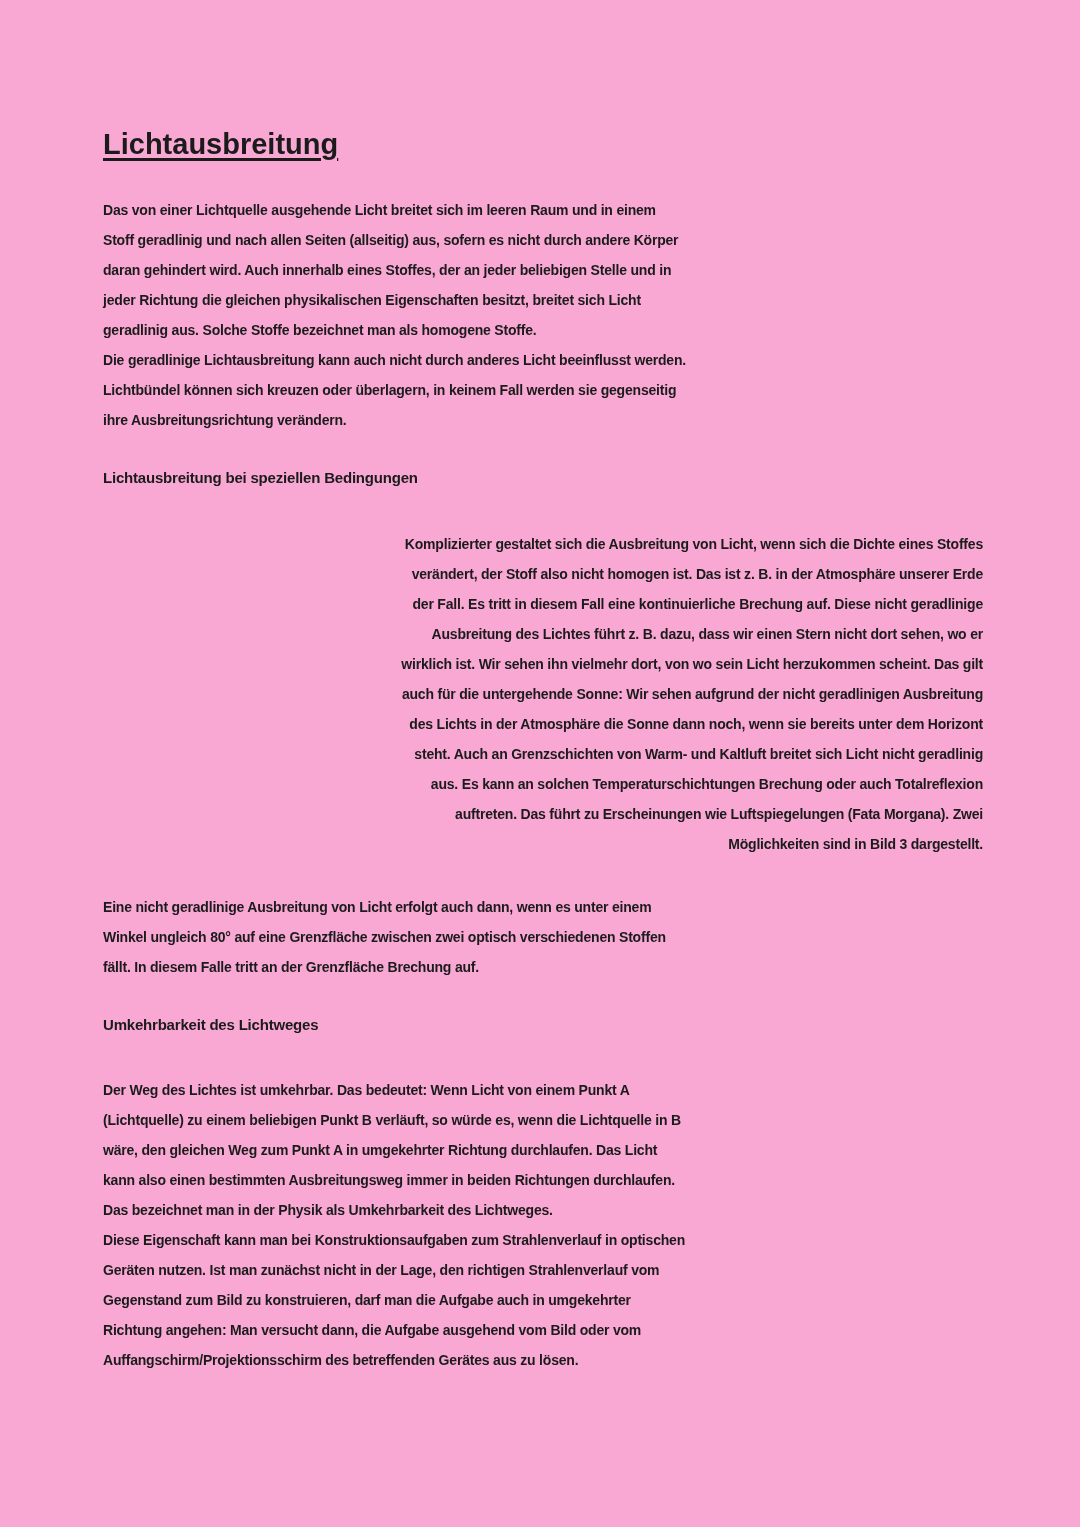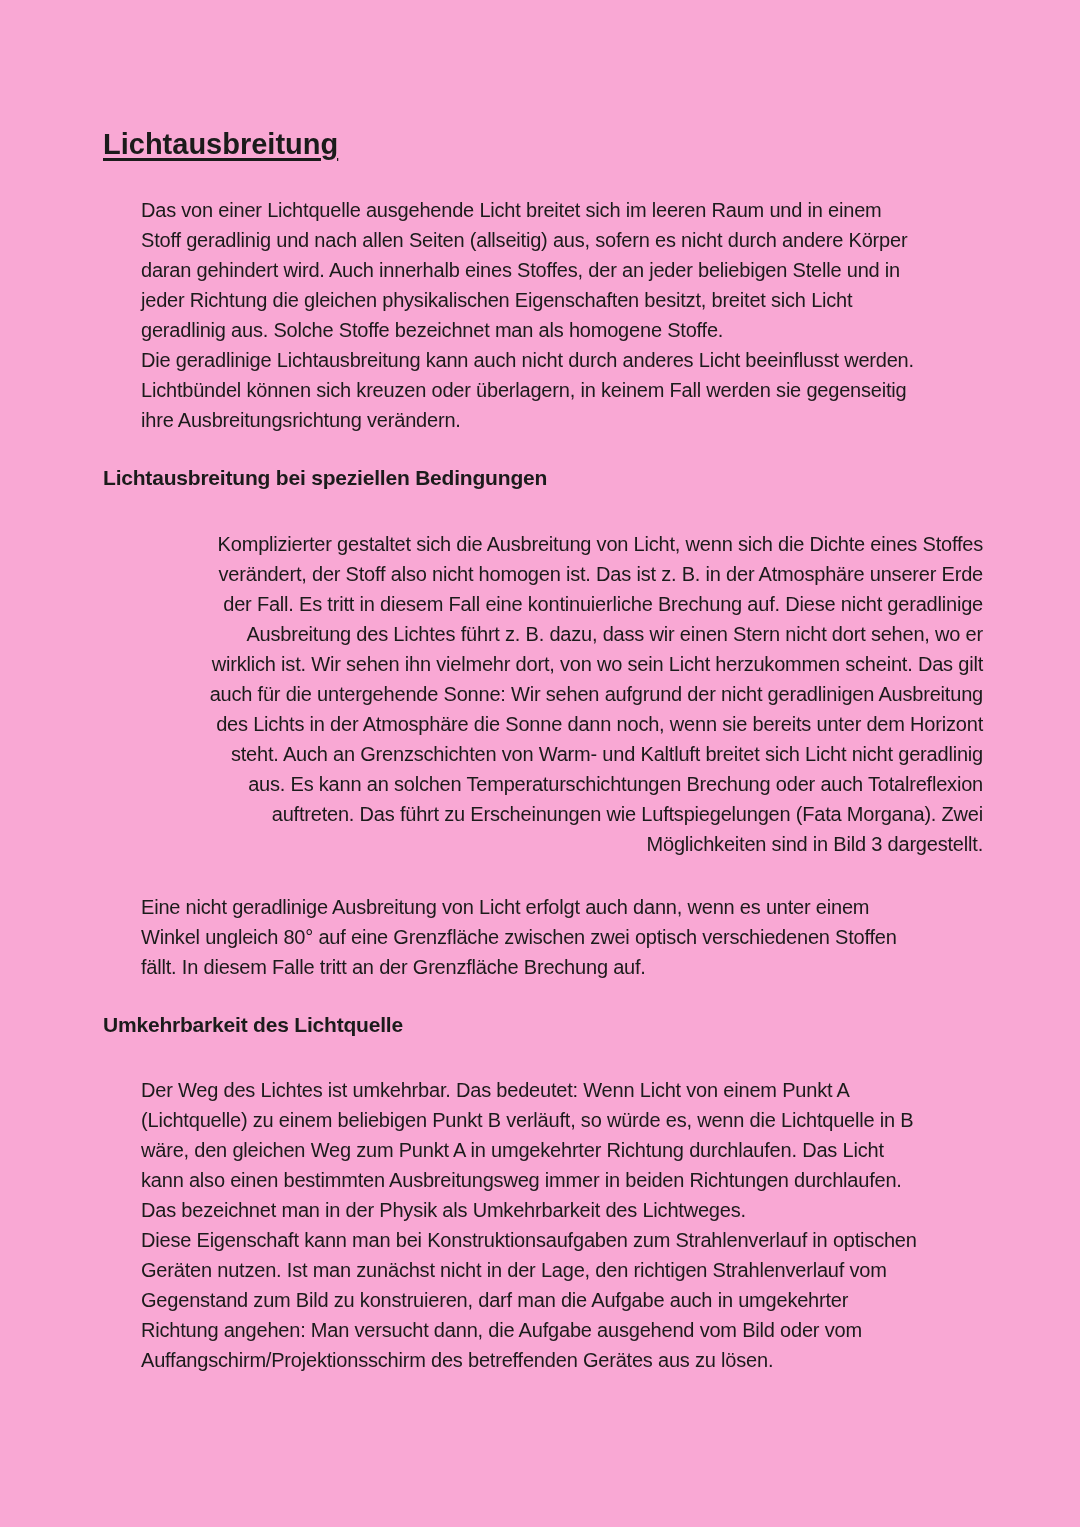--- a/index.html
+++ b/index.html
@@ -29,29 +29,28 @@
     font-weight: bold;
     letter-spacing: 0;
     text-decoration: underline;
     text-decoration-thickness: 3px;
     text-underline-offset: 4px;
   }
   .doc-block {
     margin: 0;
   }
   .doc-paragraph {
-    font-size: 20px;
+    font-size: 14px;
     line-height: 30px;
-    font-weight: 400;
+    font-weight: 700;
     letter-spacing: -0.2px;
     white-space: pre-line;
-    margin-left: 38px;
   }
   .doc-heading {
-    font-size: 21px;
+    font-size: 15px;
     line-height: 30px;
     font-weight: bold;
     letter-spacing: -0.2px;
   }
   
   #blocks > .doc-block:nth-child(1) { margin-top: 32px; }  
   #blocks > .doc-block:nth-child(2) { margin-top: 28px; }  
   #blocks > .doc-block:nth-child(3) { margin-top: 36px; text-align: right; }  
   #blocks > .doc-block:nth-child(4) { margin-top: 33px; }  
   #blocks > .doc-block:nth-child(5) { margin-top: 28px; }  
@@ -80,21 +79,21 @@
 wirklich ist. Wir sehen ihn vielmehr dort, von wo sein Licht herzukommen scheint. Das gilt
 auch für die untergehende Sonne: Wir sehen aufgrund der nicht geradlinigen Ausbreitung
 des Lichts in der Atmosphäre die Sonne dann noch, wenn sie bereits unter dem Horizont
 steht. Auch an Grenzschichten von Warm- und Kaltluft breitet sich Licht nicht geradlinig
 aus. Es kann an solchen Temperaturschichtungen Brechung oder auch Totalreflexion
 auftreten. Das führt zu Erscheinungen wie Luftspiegelungen (Fata Morgana). Zwei
 Möglichkeiten sind in Bild 3 dargestellt.</p>
         <p class="doc-block doc-paragraph">Eine nicht geradlinige Ausbreitung von Licht erfolgt auch dann, wenn es unter einem
 Winkel ungleich 80° auf eine Grenzfläche zwischen zwei optisch verschiedenen Stoffen
 fällt. In diesem Falle tritt an der Grenzfläche Brechung auf.</p>
-        <h2 class="doc-block doc-heading">Umkehrbarkeit des Lichtquelle</h2>
+        <h2 class="doc-block doc-heading">Umkehrbarkeit des Lichtweges</h2>
         <p class="doc-block doc-paragraph">Der Weg des Lichtes ist umkehrbar. Das bedeutet: Wenn Licht von einem Punkt A
 (Lichtquelle) zu einem beliebigen Punkt B verläuft, so würde es, wenn die Lichtquelle in B
 wäre, den gleichen Weg zum Punkt A in umgekehrter Richtung durchlaufen. Das Licht
 kann also einen bestimmten Ausbreitungsweg immer in beiden Richtungen durchlaufen.
 Das bezeichnet man in der Physik als Umkehrbarkeit des Lichtweges.
 Diese Eigenschaft kann man bei Konstruktionsaufgaben zum Strahlenverlauf in optischen
 Geräten nutzen. Ist man zunächst nicht in der Lage, den richtigen Strahlenverlauf vom
 Gegenstand zum Bild zu konstruieren, darf man die Aufgabe auch in umgekehrter
 Richtung angehen: Man versucht dann, die Aufgabe ausgehend vom Bild oder vom
 Auffangschirm/Projektionsschirm des betreffenden Gerätes aus zu lösen.</p>

